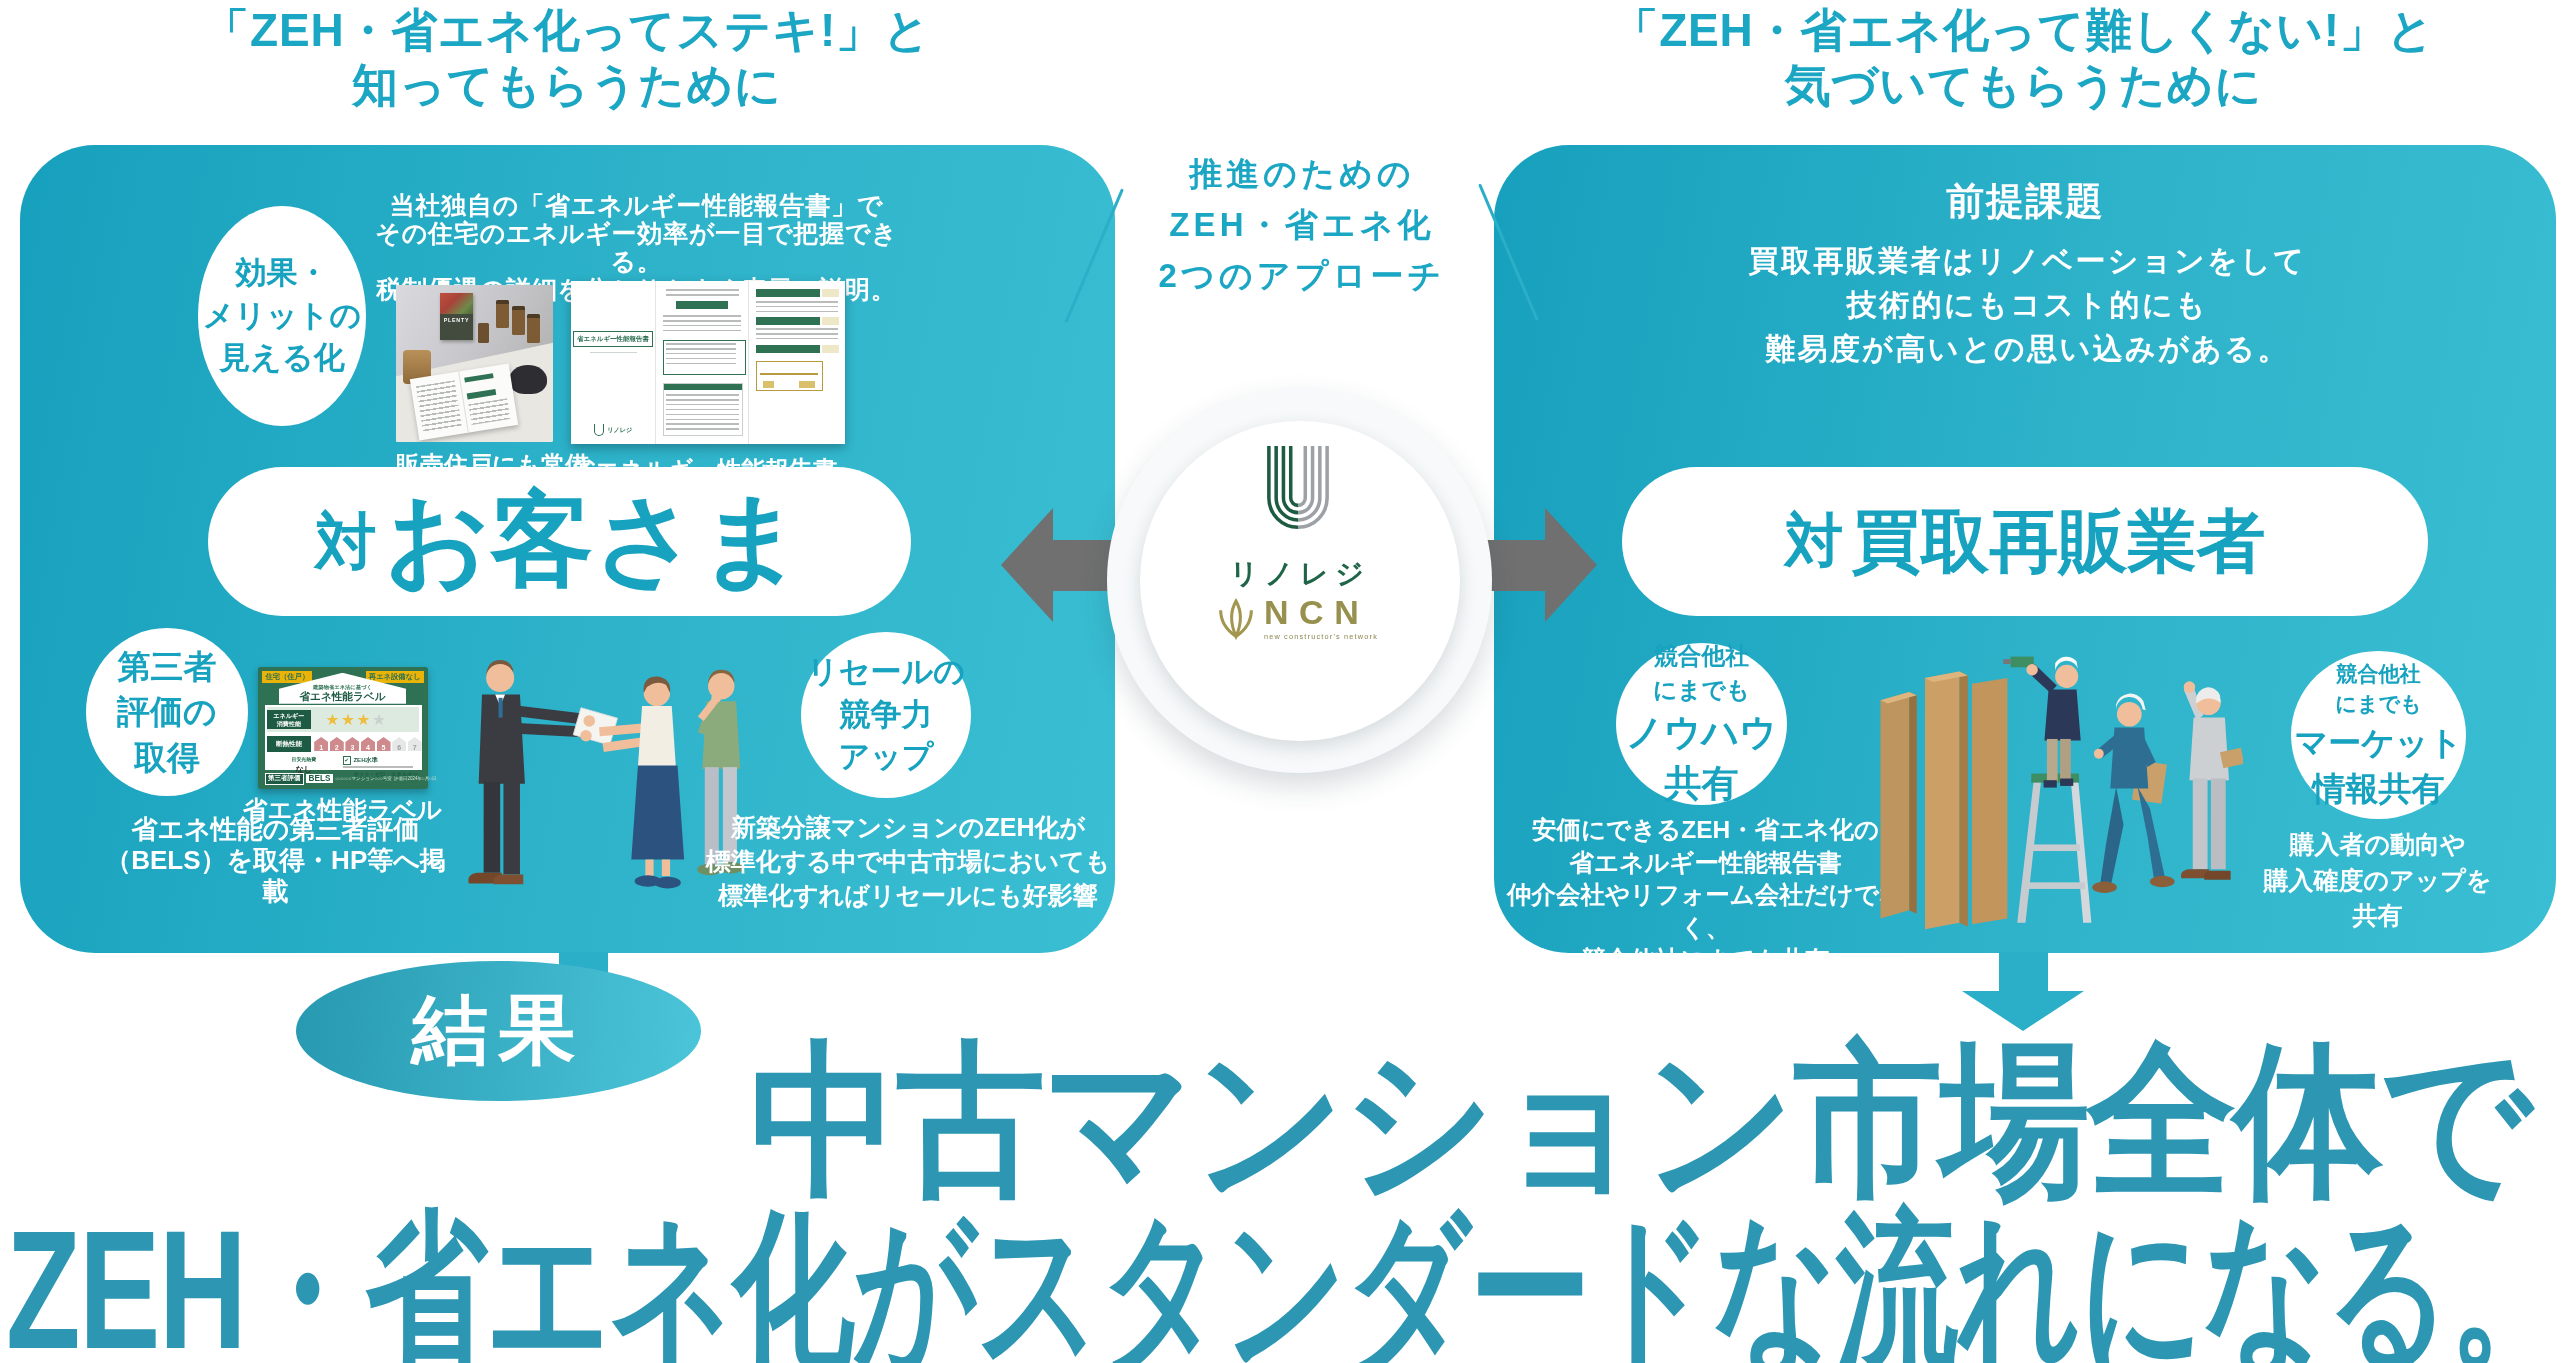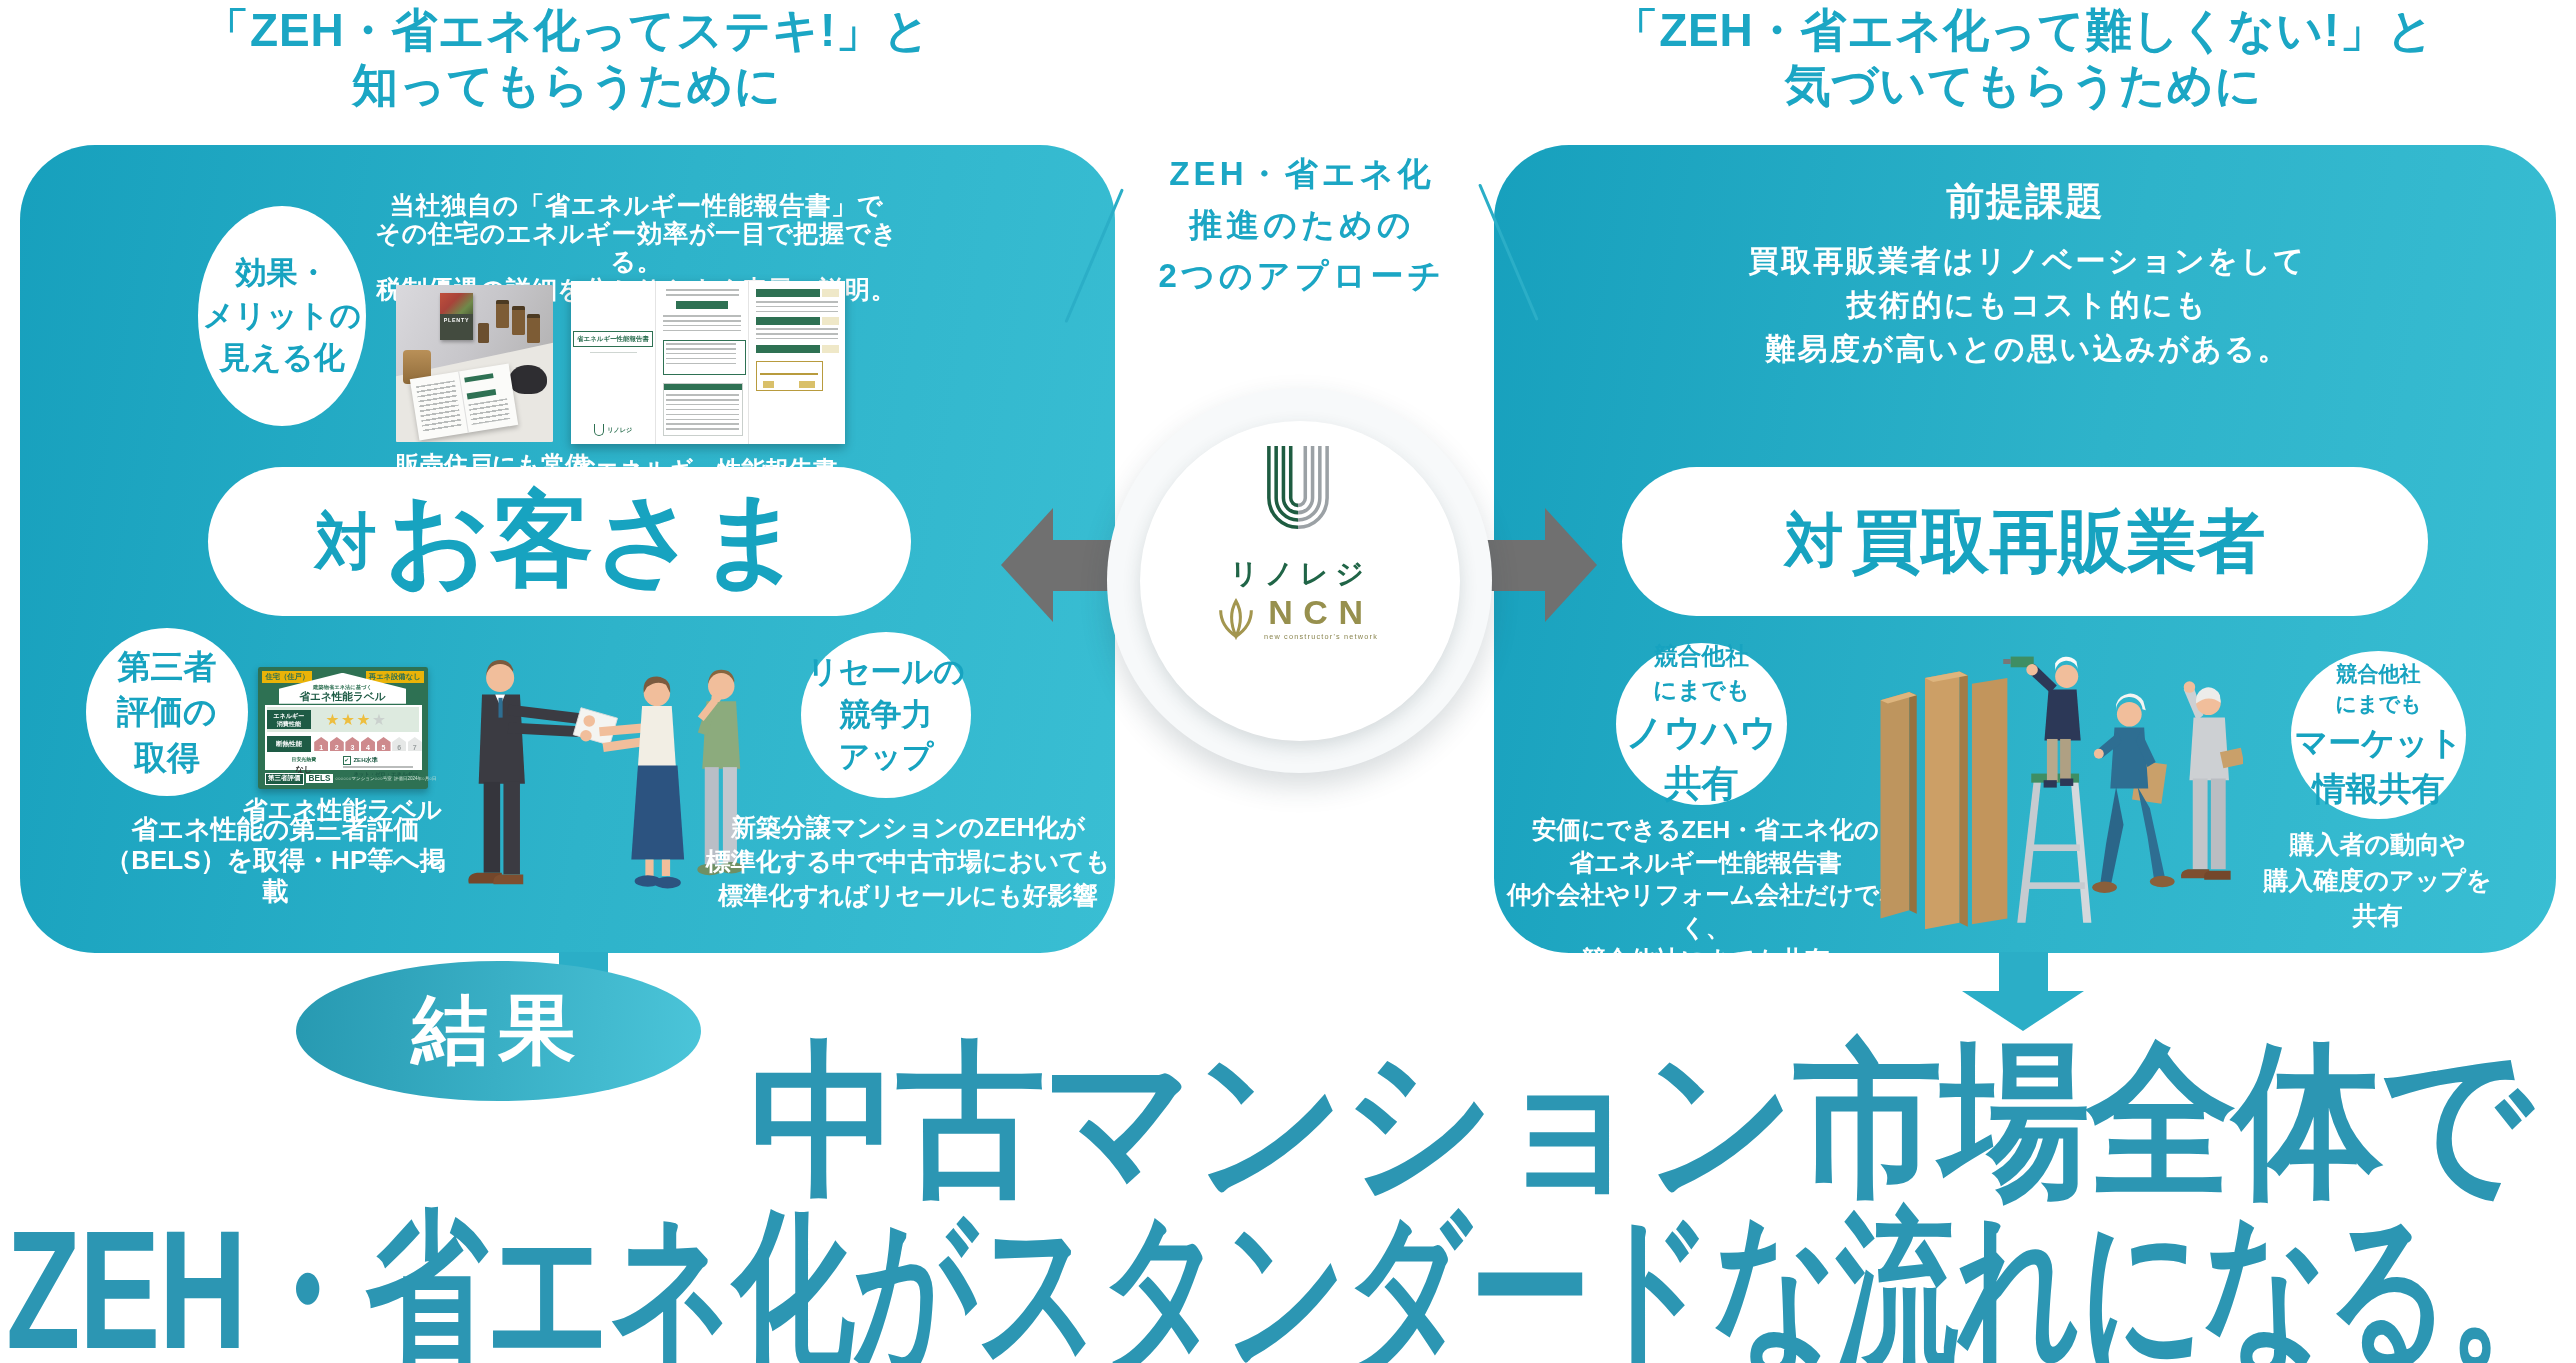--- a/index.html
+++ b/index.html
@@ -20,21 +20,21 @@
             font-weight:800;font-size:33px;line-height:1.55;letter-spacing:4.1px;}
   .diag{position:absolute;width:3.3px;background:#2BAEC7;border-radius:1.6px;}
   #diag-left{left:1121px;top:189px;height:145px;transform:rotate(23deg);transform-origin:top center;}
   #diag-right{left:1478px;top:184px;height:148px;transform:rotate(-23deg);transform-origin:top center;}
   #circle-outer{left:1107px;top:388px;width:385px;height:385px;border-radius:50%;
                 background:#f7f9fa;box-shadow:0 13px 28px rgba(40,60,70,.18);}
   #circle-inner{left:1140px;top:421px;width:320px;height:320px;border-radius:50%;
                 background:#fff;box-shadow:0 6.5px 18px rgba(40,60,70,.16);}
   #logo-rinoreji{left:1206px;top:555px;width:188px;text-align:center;color:#206547;
                  font-weight:700;font-size:28px;letter-spacing:6.5px;}
-  #logo-ncn{left:1213px;top:595px;width:188px;display:flex;align-items:center;gap:4.9px;text-align:center;}
+  #logo-ncn{left:1213px;top:595px;width:188px;display:flex;align-items:center;gap:4.9px;}
   .ncn-text{color:#97904E;font-weight:700;font-size:34px;letter-spacing:10.6px;line-height:1;}
   .ncn-tag{color:#8B8650;font-size:7.3px;letter-spacing:1.2px;margin-top:2.4px;white-space:nowrap;}
 
   
   .garrow{position:absolute;top:508px;width:135px;height:114px;}
   .garrow .head{position:absolute;top:0;width:0;height:0;border-top:57px solid transparent;border-bottom:57px solid transparent;}
   .garrow .bodyy{position:absolute;top:32px;height:51px;width:83px;background:#707070;}
   #arrow-left .head{left:0;border-right:52px solid #707070;}
   #arrow-left .bodyy{left:51px;}
   #arrow-right .head{right:0;border-left:52px solid #707070;}
@@ -131,22 +131,22 @@
   </div>
   <div class="top-header" style="left:1481px;width:1085px;">
     <div>「ZEH・省エネ化って難しくない!」と</div>
     <div>気づいてもらうために</div>
   </div>
 
   <div class="tealbox" style="left:20.4px;width:1095px;"></div>
   <div class="tealbox" style="left:1494px;width:1062px;"></div>
 
   <div class="abs" id="approach">
+    <div>推進のための</div>
     <div>ZEH・省エネ化</div>
-    <div>推進のための</div>
     <div>2つのアプローチ</div>
   </div>
   <div class="diag" id="diag-left"></div>
   <div class="diag" id="diag-right"></div>
 
   <div class="garrow" id="arrow-left" style="left:1001px;">
     <div class="head"></div>
     <div class="bodyy"></div>
   </div>
   <div class="garrow" id="arrow-right" style="left:1462px;">

